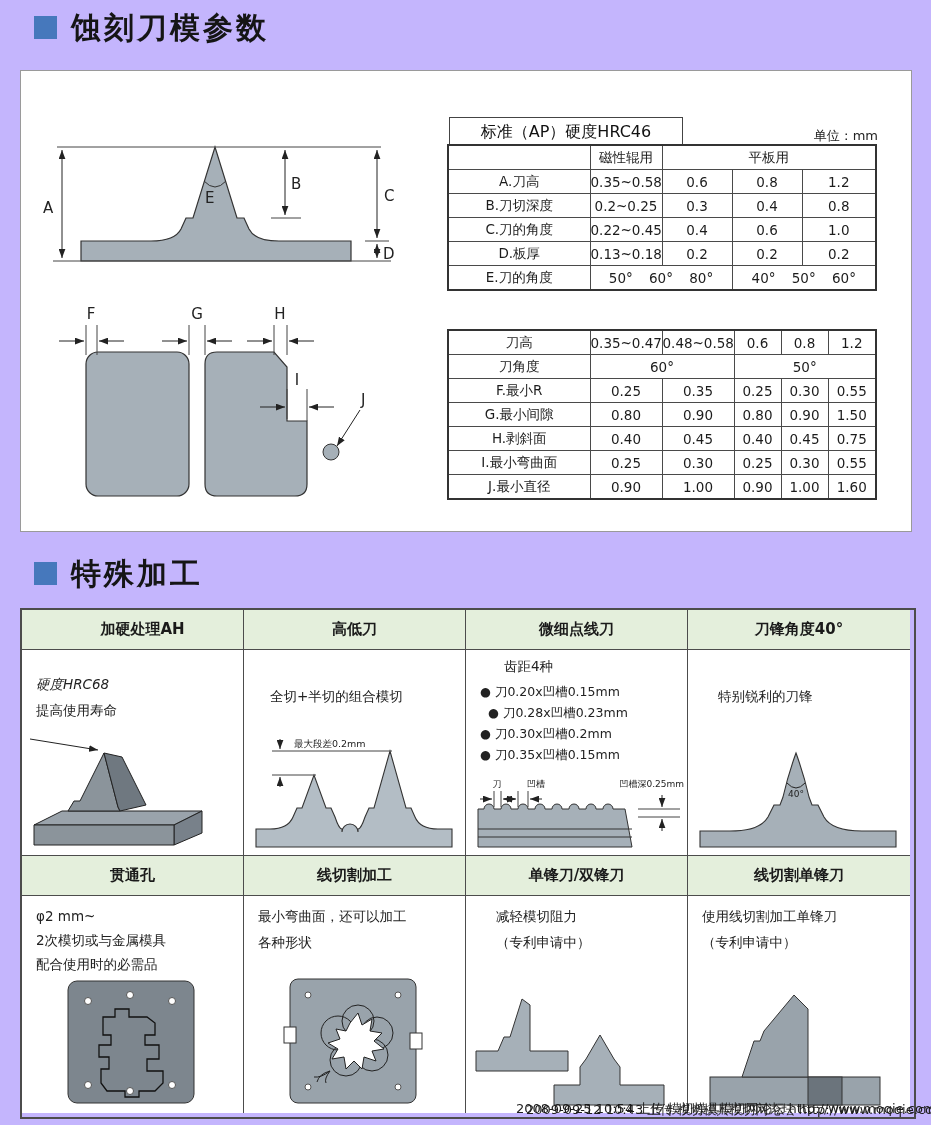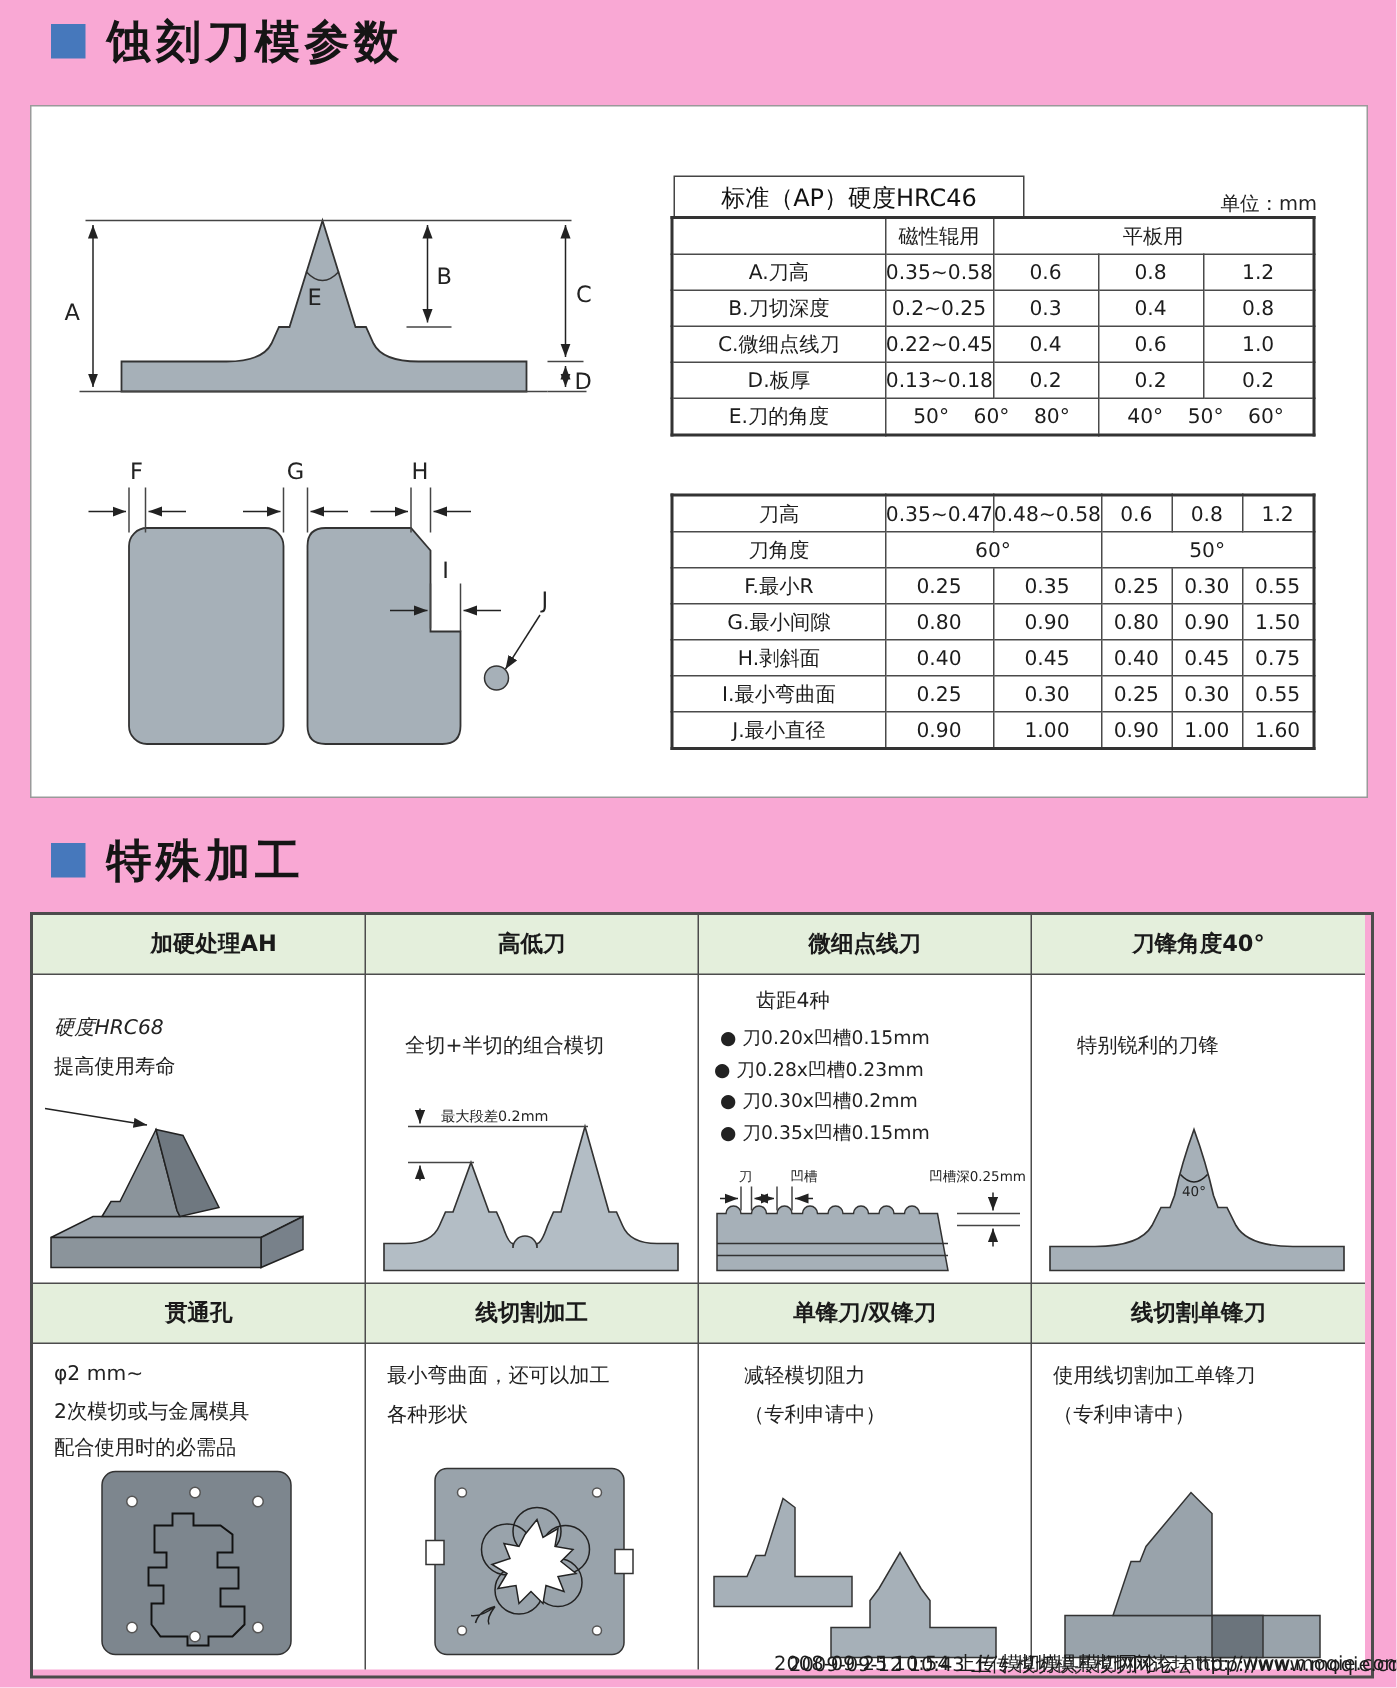--- a/index.html
+++ b/index.html
@@ -1,16 +1,16 @@
 <!DOCTYPE html>
 <html><head>
 <meta charset="utf-8">
 <style>
   html,body{margin:0;padding:0;background:#fff;}
-  #page{position:relative;width:931px;height:1125px;background:#f9a8d4;overflow:hidden;
+  #page{position:relative;width:931px;height:1125px;background:#c4b5fd;overflow:hidden;
         font-family:"DejaVu Sans",sans-serif;color:#222;}
   .sec-title{position:absolute;left:34px;font-family:"DejaVu Serif",serif;
         font-size:30px;font-weight:600;letter-spacing:3px;color:#151515;white-space:nowrap;}
   .sq{display:inline-block;width:23px;height:23px;background:#4678bc;margin-right:14px;vertical-align:-1px;}
   #box1{position:absolute;left:20px;top:70px;width:890px;height:460px;border:1px solid #9a9a9a;background:#fff;}
   #stdbox{position:absolute;left:428px;top:26px;width:232px;height:27px;border:1px solid #444;
         text-align:center;line-height:27px;font-size:16px;color:#111;margin-top:20px;}
   #unit{position:absolute;right:33px;top:56px;font-size:13px;color:#222;}
   table.ptable{border-collapse:collapse;table-layout:fixed;position:absolute;border:2px solid #333;}
   table.ptable td{border:1px solid #4a4a4a;height:23px;text-align:center;vertical-align:middle;
@@ -129,21 +129,21 @@
         <td>1.2</td>
       </tr>
       <tr>
         <td class="lbl">B.刀切深度</td>
         <td>0.2~0.25</td>
         <td>0.3</td>
         <td>0.4</td>
         <td>0.8</td>
       </tr>
       <tr>
-        <td class="lbl">C.微细点线刀</td>
+        <td class="lbl">C.刀的角度</td>
         <td>0.22~0.45</td>
         <td>0.4</td>
         <td>0.6</td>
         <td>1.0</td>
       </tr>
       <tr>
         <td class="lbl">D.板厚</td>
         <td>0.13~0.18</td>
         <td>0.2</td>
         <td>0.2</td>
@@ -265,21 +265,21 @@
         <line x1="26" y1="38" x2="70" y2="38" stroke="#444"></line>
         <line x1="34" y1="2" x2="34" y2="12" stroke="#222" marker-end="url(#am4)"></line>
         <line x1="34" y1="50" x2="34" y2="40" stroke="#222" marker-end="url(#am4)"></line>
         <text x="48" y="10" font-size="9.5">最大段差0.2mm</text>
       </svg>
     </div>
 
     <div class="gc">
       <div class="cellline" style="left:38px;top:8px;">齿距4种</div>
       <div class="cellline" style="left:14px;top:34px;font-size:12.5px;"><span>●</span> <span>刀0.20x凹槽0.15mm</span></div>
-      <div class="cellline" style="left:10px;top:55px;font-size:12.5px;"><span>●</span> <span>刀0.28x凹槽0.23mm</span></div>
+      <div class="cellline" style="left:22px;top:55px;font-size:12.5px;"><span>●</span> <span>刀0.28x凹槽0.23mm</span></div>
       <div class="cellline" style="left:14px;top:76px;font-size:12.5px;"><span>●</span> <span>刀0.30x凹槽0.2mm</span></div>
       <div class="cellline" style="left:14px;top:97px;font-size:12.5px;"><span>●</span> <span>刀0.35x凹槽0.15mm</span></div>
       <svg class="dsvg" style="left:0px;bottom:4px;" width="221" height="74" viewBox="0 0 221 74">
         <defs>
             <marker id="am5" viewBox="0 0 8 6" markerWidth="9" markerHeight="7" refX="8" refY="3" orient="auto-start-reverse">
               <path d="M0,0L8,3L0,6Z" fill="#222"></path>
             </marker>
           </defs>
         <path d="M12,32 h6 a5,5 0 0 1 10,0 h7 a5,5 0 0 1 10,0 h7 a5,5 0 0 1 10,0 h7 a5,5 0 0 1 10,0 h7 a5,5 0 0 1 10,0 h7 a5,5 0 0 1 10,0 h7 a5,5 0 0 1 10,0 h7 a5,5 0 0 1 10,0 h12 L166,70 L12,70 Z" fill="#a6b0b8" stroke="#333"></path>
         <line x1="12" y1="52" x2="166" y2="52" stroke="#333"></line>

